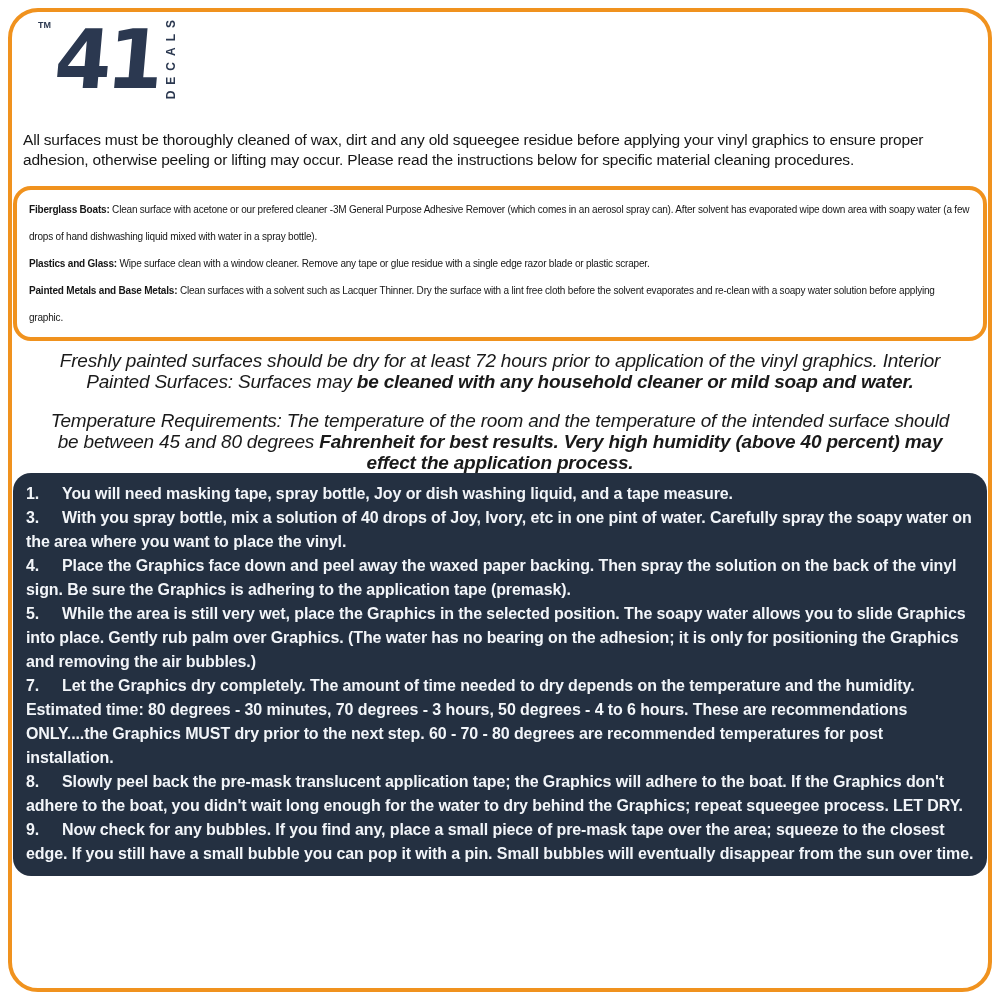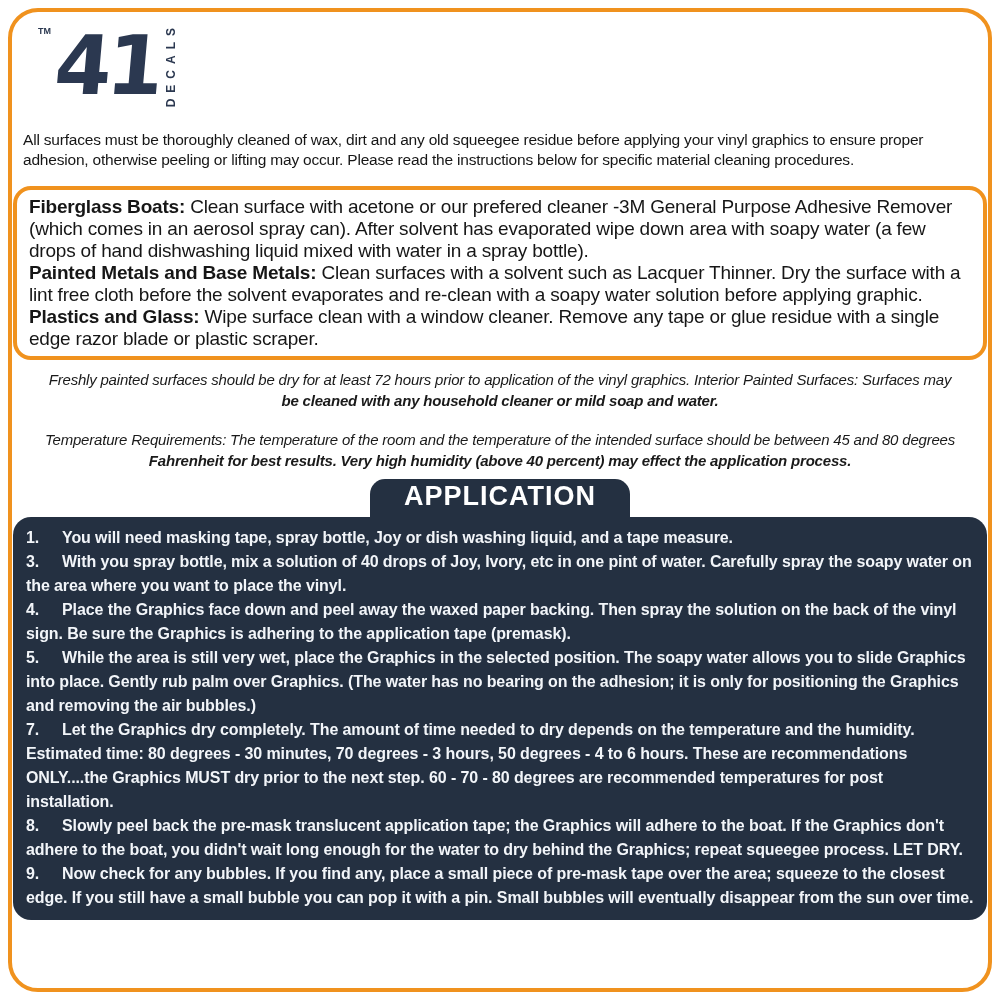--- a/index.html
+++ b/index.html
@@ -9,48 +9,48 @@
     font-family:"Liberation Sans", sans-serif;
   }
   .frame{
     position:absolute;inset:8px;border:4px solid #F0921E;border-radius:30px;
     pointer-events:none;
   }
   .flow{position:absolute;top:12px;left:13px;right:13px;}
 
   
   .header{position:relative;height:110px;}
-  .logo{position:absolute;left:42px;top:8px;display:flex;align-items:center;color:#2B3850;}
+  .logo{position:absolute;left:42px;top:2px;display:flex;align-items:flex-start;color:#2B3850;}
   .tm{position:absolute;left:-17px;top:6px;font-size:9px;font-weight:bold;letter-spacing:0;}
   .logo-num{
     font-family:"DejaVu Sans", sans-serif;font-weight:bold;
     font-size:82px;line-height:92px;letter-spacing:-5px;transform:skewX(-5deg);
   }
   .logo-vert{
     writing-mode:vertical-rl;transform:rotate(180deg);
     font-size:12px;font-weight:bold;letter-spacing:6px;
     margin-left:5px;padding-top:2px;color:#2B3850;
   }
   .banner-surface{
     position:absolute;left:50%;top:62px;transform:translateX(-50%);
     background:#F0921E;color:#ffffff;font-weight:bold;font-size:25px;
     letter-spacing:0.4px;padding:2px 22px 6px;border-radius:17px;white-space:nowrap;
   }
 
   
   .intro{margin:8px 10px 0;font-size:15.5px;line-height:20px;letter-spacing:-0.2px;}
   .materials{
     margin-top:16px;border:4px solid #F0921E;border-radius:18px;
-    padding:6px 12px;font-size:19px;line-height:22px;letter-spacing:-0.2px;
+    padding:6px 12px;font-size:10px;line-height:27px;letter-spacing:-0.2px;
   }
   .materials p{margin:0;}
   .lbl{font-weight:bold;}
   .note{
     margin:9px 26px 0;text-align:center;font-style:italic;
-    font-size:15px;line-height:21px;letter-spacing:-0.2px;color:#1a1a1a;
+    font-size:19px;line-height:21px;letter-spacing:-0.2px;color:#1a1a1a;
   }
   .note .bold2{font-weight:bold;}
   .note-2{margin-top:18px;}
 
   
   .banner-app{
     position:relative;z-index:2;width:max-content;margin:8px auto 0;
     background:#243041;color:#ffffff;font-weight:bold;font-size:27px;
     line-height:28px;letter-spacing:1px;padding:3px 34px 7px;
     border-radius:15px 15px 0 0;white-space:nowrap;
@@ -79,40 +79,39 @@
   </div>
 
   <p class="intro">All surfaces must be thoroughly cleaned of wax, dirt and any old squeegee residue before applying your vinyl graphics to ensure proper adhesion, otherwise peeling or lifting may occur. Please read the instructions below for specific material cleaning procedures.</p>
 
   <div class="materials">
     <p>
       <span class="lbl">Fiberglass Boats:</span>
       <span>Clean surface with acetone or our prefered cleaner -3M General Purpose Adhesive Remover (which comes in an aerosol spray can). After solvent has evaporated wipe down area with soapy water (a few drops of hand dishwashing liquid mixed with water in a spray bottle).</span>
     </p>
     <p>
+      <span class="lbl">Plastics and Glass:</span>
+      <span>Wipe surface clean with a window cleaner. Remove any tape or glue residue with a single edge razor blade or plastic scraper.</span>
+    </p>
+    <p>
       <span class="lbl">Painted Metals and Base Metals:</span>
       <span>Clean surfaces with a solvent such as Lacquer Thinner. Dry the surface with a lint free cloth before the solvent evaporates and re-clean with a soapy water solution before applying graphic.</span>
-    </p>
-    <p>
-      <span class="lbl">Plastics and Glass:</span>
-      <span>Wipe surface clean with a window cleaner. Remove any tape or glue residue with a single edge razor blade or plastic scraper.</span>
     </p>
   </div>
 
   <p class="note note-1">
     <span>Freshly painted surfaces should be dry for at least 72 hours prior to application of the vinyl graphics. Interior Painted Surfaces: Surfaces may</span>
     <span class="bold2">be cleaned with any household cleaner or mild soap and water.</span>
   </p>
 
   <p class="note note-2">
     <span>Temperature Requirements: The temperature of the room and the temperature of the intended surface should be between 45 and 80 degrees</span>
     <span class="bold2">Fahrenheit for best results. Very high humidity (above 40 percent) may effect the application process.</span>
   </p>
 
-  <div class="banner-app">APPLICATION</div>
 
   <div class="appbox">
     <div class="step">
       <span class="num">1.</span><span>You will need masking tape, spray bottle, Joy or dish washing liquid, and a tape measure.</span>
     </div>
     <div class="step">
       <span class="num">3.</span><span>With you spray bottle, mix a solution of 40 drops of Joy, Ivory, etc in one pint of water. Carefully spray the soapy water on the area where you want to place the vinyl.</span>
     </div>
     <div class="step">
       <span class="num">4.</span><span>Place the Graphics face down and peel away the waxed paper backing. Then spray the solution on the back of the vinyl sign. Be sure the Graphics is adhering to the application tape (premask).</span>

